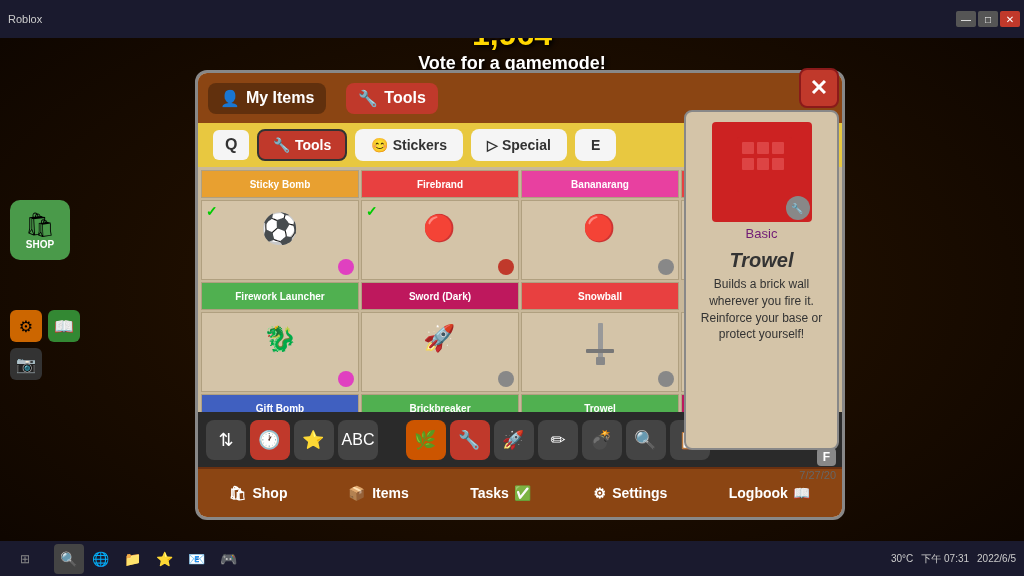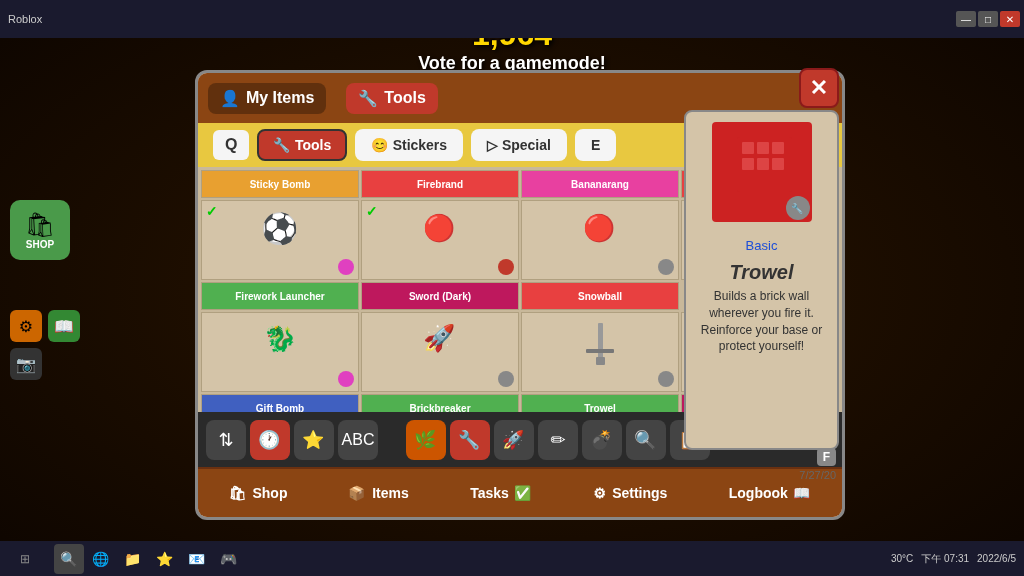--- a/index.html
+++ b/index.html
@@ -611,21 +611,21 @@
       <rect x="35" y="10" width="12" height="12" fill="#dd4444" rx="1"></rect>
       <rect x="50" y="10" width="12" height="12" fill="#dd4444" rx="1"></rect>
       <rect x="20" y="26" width="12" height="12" fill="#dd4444" rx="1"></rect>
       <rect x="35" y="26" width="12" height="12" fill="#dd4444" rx="1"></rect>
       <rect x="50" y="26" width="12" height="12" fill="#dd4444" rx="1"></rect>
     </svg>
     <div class="right-panel-badge">
       <span>🔧</span>
     </div>
   </div>
-  <div style="font-size:13px; color:#1d4ed8; margin-top:16px;">Basic</div>
+  <div style="font-size:13px; color:#701a75; margin-top:4px;">Basic</div>
   <div class="right-panel-title">Trowel</div>
   <div class="right-panel-desc">Builds a brick wall wherever you fire it. Reinforce your base or protect yourself!</div>
 </div>
 
 <div class="f-badge">F</div>
 <div class="date-badge">7/27/20</div>
 
 <div style="position:absolute;top:0;left:0;right:0;height:38px;background:#1a1a2e;display:flex;align-items:center;z-index:200;">
   <span style="margin-left:8px;font-size:11px;color:#ccc;">Roblox</span>
   <div style="margin-left:auto;display:flex;gap:2px;margin-right:4px;">

